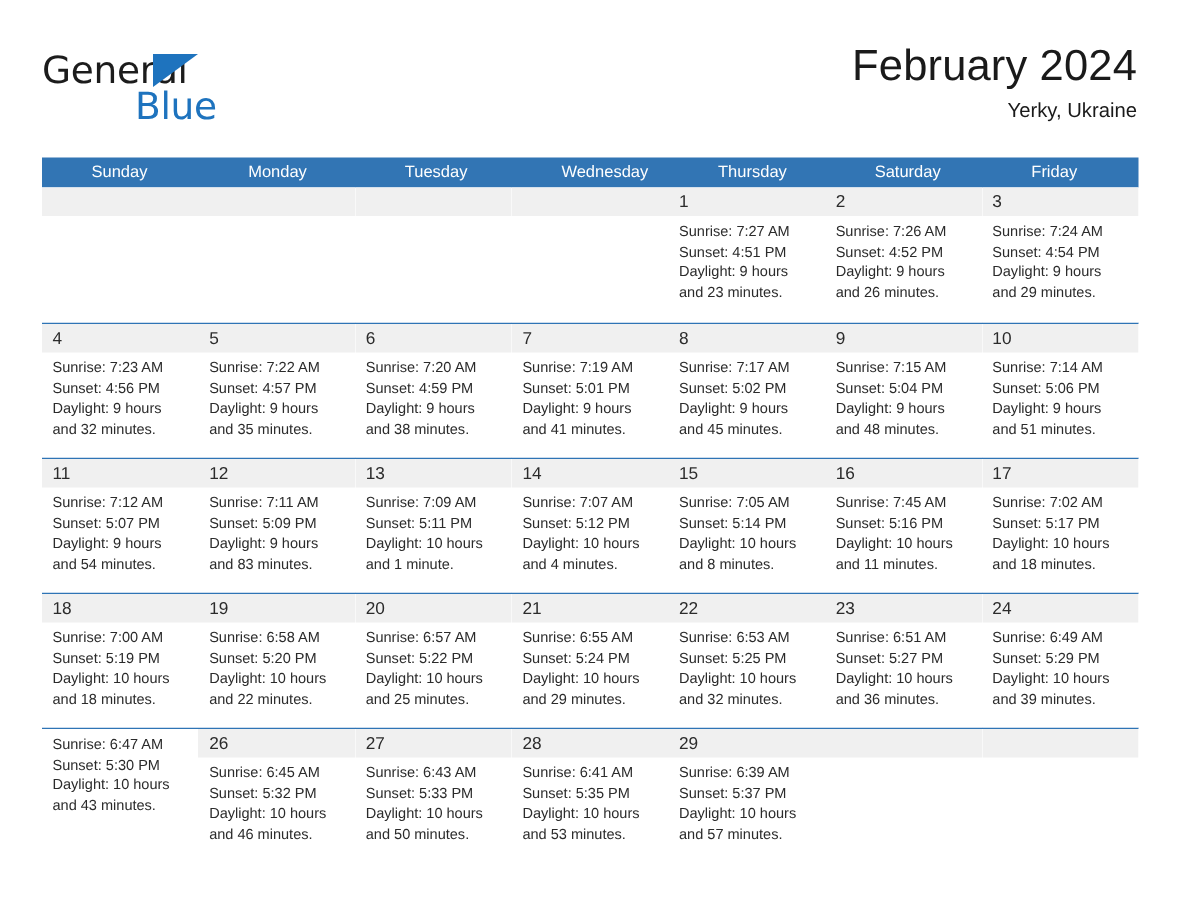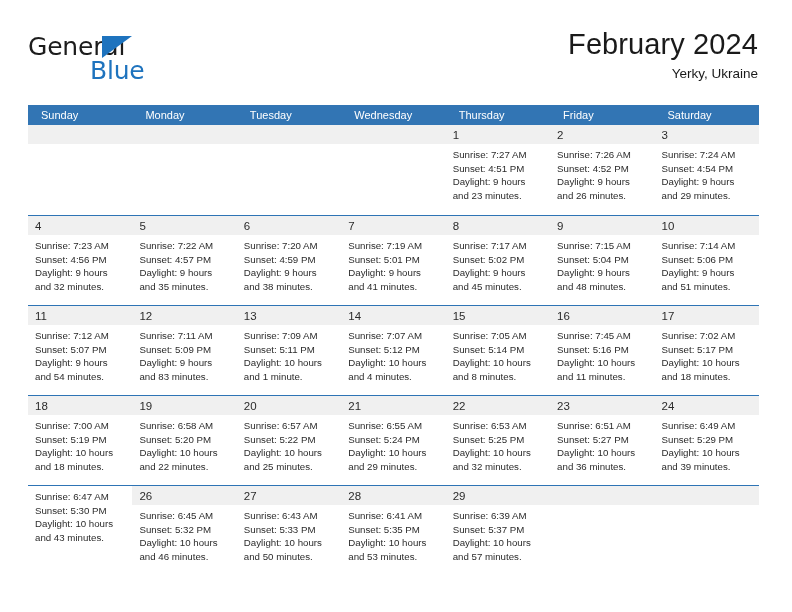--- a/index.html
+++ b/index.html
@@ -100,20 +100,21 @@
     height: 20px;
   }
   .week-head .dow {
     flex: 1 1 0;
     color: #ffffff;
     font-size: 11px;
     line-height: 20px;
     padding-left: 13px;
     white-space: nowrap;
     overflow: hidden;
+    margin-left: 20px;
   }
 
   .week-row {
     display: flex;
     height: 90px;
     border-top: 1.5px solid #2e74b5;
   }
   .week-row.first { border-top: none; }
 
   .day-cell {
@@ -163,22 +164,22 @@
   </div>
 
   <div class="calendar">
 
     <div class="week-head">
       <div class="dow">Sunday</div>
       <div class="dow">Monday</div>
       <div class="dow">Tuesday</div>
       <div class="dow">Wednesday</div>
       <div class="dow">Thursday</div>
+      <div class="dow">Saturday</div>
       <div class="dow">Friday</div>
-      <div class="dow">Saturday</div>
     </div>
 
     <div id="weeks-container">
         <div class="week-row first">
           <div class="day-cell empty">
             <div class="day-band"><span class="day-num"></span></div>
           </div>
           <div class="day-cell empty">
             <div class="day-band"><span class="day-num"></span></div>
           </div>

